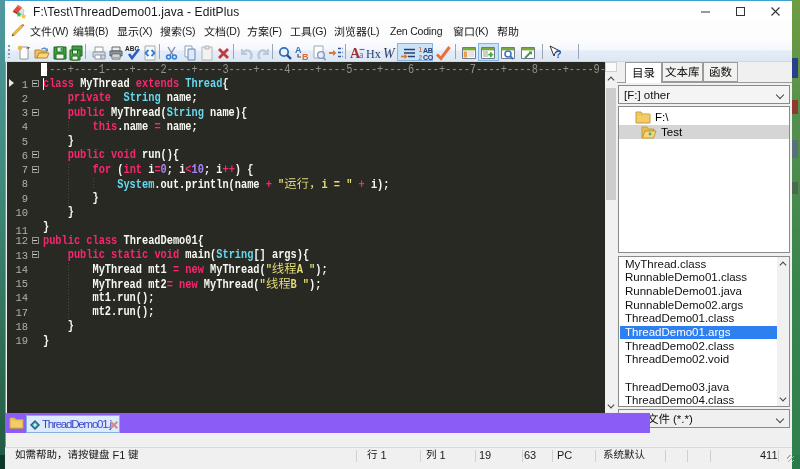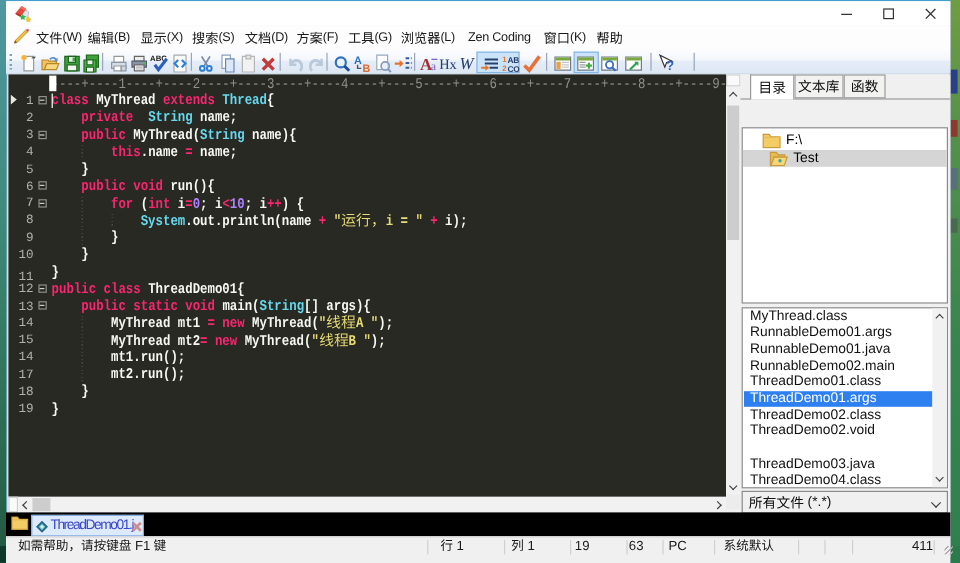--- a/index.html
+++ b/index.html
@@ -41,21 +41,21 @@
 .ptab{position:absolute;top:0;height:20px;border:1px solid #9b9b9b;background:#f2f2f1;display:flex;align-items:center;justify-content:center}
 .ptab.act{background:#fff;height:21px;border-bottom:0;z-index:2}
 #ptabline{position:absolute;left:0;top:20px;width:175px;height:1px;background:#9b9b9b}
 .combo{position:absolute;left:1px;width:172px;height:19px;background:#f4f4f4;border:1px solid #8a8a8a;font-size:11.5px;color:#111;display:flex;align-items:center;padding-left:5px}
 .chev{position:absolute;right:5px;top:6px;width:7px;height:7px}
 .chev::before{content:"";position:absolute;left:0;top:0;width:5px;height:5px;border-right:1.4px solid #444;border-bottom:1.4px solid #444;transform:rotate(45deg)}
 #tree{position:absolute;left:1px;top:44px;width:172px;height:147px;background:#fff;border:1px solid #8a8a8a}
 #flist{position:absolute;left:1px;top:194px;width:172px;height:151px;background:#fff;border:1px solid #8a8a8a}
 .fi{position:absolute;left:1px;width:157px;font-size:11.5px;color:#111;padding-left:5px;height:13.6px;line-height:13.6px;white-space:nowrap}
 .fi.sel{background:#2e7ff0;color:#fff}
-#tabbar{position:absolute;left:5px;top:427px;width:787px;height:20px;background:#000000}
+#tabbar{position:absolute;left:5px;top:413px;width:645px;height:20px;background:#8b5cf6}
 #dtab{position:absolute;left:21px;top:2px;width:94px;height:18px;background:#dceafc;border:1px solid #88aee0;display:flex;align-items:center}
 #status{position:absolute;left:5px;top:447px;width:787px;height:32px;background:#f0f0f0;border-top:1px solid #d9d9d9;font-size:11px;color:#1a1a1a}
 .ssep{position:absolute;top:2px;width:1px;height:12px;background:#cfcfcf}
 .scell{position:absolute;top:0px;white-space:nowrap;display:flex;align-items:center;height:13px}
 #grip{position:absolute;left:782px;top:7px;width:7px;height:7px;background-image:repeating-linear-gradient(135deg,transparent 0 2px,#adadad 2px 3px)}
 </style></head><body>
 <svg width="0" height="0" style="position:absolute">
     <defs>
       <path id="u4ef6" d="M317 341V268H604V-80H679V268H953V341H679V562H909V635H679V828H604V635H470C483 680 494 728 504 775L432 790C409 659 367 530 309 447C327 438 359 420 373 409C400 451 425 504 446 562H604V341ZM268 836C214 685 126 535 32 437C45 420 67 381 75 363C107 397 137 437 167 480V-78H239V597C277 667 311 741 339 815Z"></path>
       <path id="u5177" d="M605 84C716 32 832 -32 902 -81L962 -25C887 22 766 86 653 137ZM328 133C266 79 141 12 40 -26C58 -40 83 -65 95 -81C196 -40 319 25 399 88ZM212 792V209H52V141H951V209H802V792ZM284 209V300H727V209ZM284 586H727V501H284ZM284 644V730H727V644ZM284 444H727V357H284Z"></path>
@@ -113,20 +113,21 @@
 <div id="win"></div>
 <div id="title">
  <svg style="position:absolute;left:6px;top:2px" width="16" height="16" viewBox="0 0 16 16">
       <path d="M8 4l5 3-1 5-5-3z" fill="#dfe6ee" stroke="#9aa4b0" stroke-width=".5"></path>
       <path d="M7 2l4 2.5L6 11 1.5 8.5z" fill="#e44a3a"></path>
       <path d="M7 2l4 2.5-.8 1.4-4.4-2.3z" fill="#f07060"></path>
       <path d="M2.6 9.2L6 11l.8-1.2-4-2z" fill="#b03226"></path>
       <path d="M8.6 9.2l1.2 2.2 2.4.4-1.7 1.6.4 2.3-2.2-1.1-2.1 1.1.4-2.3L5.2 11.8l2.3-.4z" fill="#3db54a" transform="scale(.8) translate(1.2,1.5)"></path>
       <path d="M12.6 10.6l.9 1.7 1.9.3-1.4 1.3.3 1.9-1.7-.9-1.7.9.3-1.9-1.4-1.3 1.9-.3z" fill="#f2c431"></path>
     </svg>
+ <span class="t">F:\Test\ThreadDemo01.java - EditPlus</span>
  <svg class="wbtn" style="left:694px;top:4px" viewBox="0 0 13 13">
       <path d="M2 7h9" stroke="#333"></path>
     </svg>
  <svg class="wbtn" style="left:729px;top:4px" viewBox="0 0 13 13">
       <rect x="2.5" y="2.5" width="8" height="8" fill="none" stroke="#333"></rect>
     </svg>
  <svg class="wbtn" style="left:764px;top:4px" viewBox="0 0 13 13">
       <path d="M2.5 2.5l8 8M10.5 2.5l-8 8" stroke="#333" stroke-width="1.1"></path>
     </svg>
 </div>
@@ -516,39 +517,40 @@
         <use href="#u5e93" transform="translate(2000,0) scale(1,-1)"></use>
       </svg>
     </div>
  <div class="ptab" style="left:86px;width:35px">
       <svg class="ck" width="23" height="11.5" viewBox="0 -880 2000 1000" preserveAspectRatio="none" style="fill:#111;vertical-align:-1.5px;">
         <use href="#u51fd" transform="translate(0,0) scale(1,-1)"></use>
         <use href="#u6570" transform="translate(1000,0) scale(1,-1)"></use>
       </svg>
     </div>
  <div id="ptabline"></div>
+ <div class="combo" style="top:23px">[F:] other<div class="chev"></div></div>
  <div id="tree">
   <div style="position:absolute;left:16px;top:3px;width:16px;height:14px"><svg viewBox="0 0 16 14">
           <path d="M1 2h5l1.5 2H15v9H1z" fill="#f3cc66" stroke="#c79b3b"></path>
           <path d="M1 4.5h14" stroke="#e6bc55"></path>
         </svg></div>
   <div style="position:absolute;left:36px;top:4px;font-size:11.5px">F:\</div>
   <div style="position:absolute;left:0;top:17.5px;width:170px;height:14.5px;background:#d5d5d5"></div>
   <div style="position:absolute;left:22px;top:18px;width:16px;height:14px"><svg viewBox="0 0 16 14">
           <path d="M1 2h5l1.5 2H13v2H4L2 13H1z" fill="#e8bc50" stroke="#c79b3b"></path>
           <path d="M4 6h11l-2.5 7H1.5z" fill="#f6d778" stroke="#c79b3b"></path>
           <circle cx="9" cy="9" r="1.4" fill="#3aa6a0"></circle>
         </svg></div>
   <div style="position:absolute;left:42px;top:19px;font-size:11.5px">Test</div>
  </div>
  <div id="flist">
       <div class="fi" style="top:0.7px">MyThread.class</div>
-      <div class="fi" style="top:14.3px">RunnableDemo01.args</div>
+      <div class="fi" style="top:14.3px">RunnableDemo01.class</div>
       <div class="fi" style="top:28.0px">RunnableDemo01.java</div>
-      <div class="fi" style="top:41.6px">RunnableDemo02.main</div>
+      <div class="fi" style="top:41.6px">RunnableDemo02.args</div>
       <div class="fi" style="top:55.3px">ThreadDemo01.class</div>
       <div class="fi sel" style="top:68.9px">ThreadDemo01.args</div>
       <div class="fi" style="top:82.5px">ThreadDemo02.class</div>
       <div class="fi" style="top:96.2px">ThreadDemo02.void</div>
       <div class="fi" style="top:123.5px">ThreadDemo03.java</div>
       <div class="fi" style="top:137.1px">ThreadDemo04.class</div>
       <div style="position:absolute;right:0;top:0;width:12px;height:149px;background:#f1f1f1"></div>
       <div class="sbtn up" style="right:0;top:1px;width:12px;height:12px"></div>
       <div class="sbtn dn" style="right:0;bottom:1px;width:12px;height:12px"></div>
     </div>

